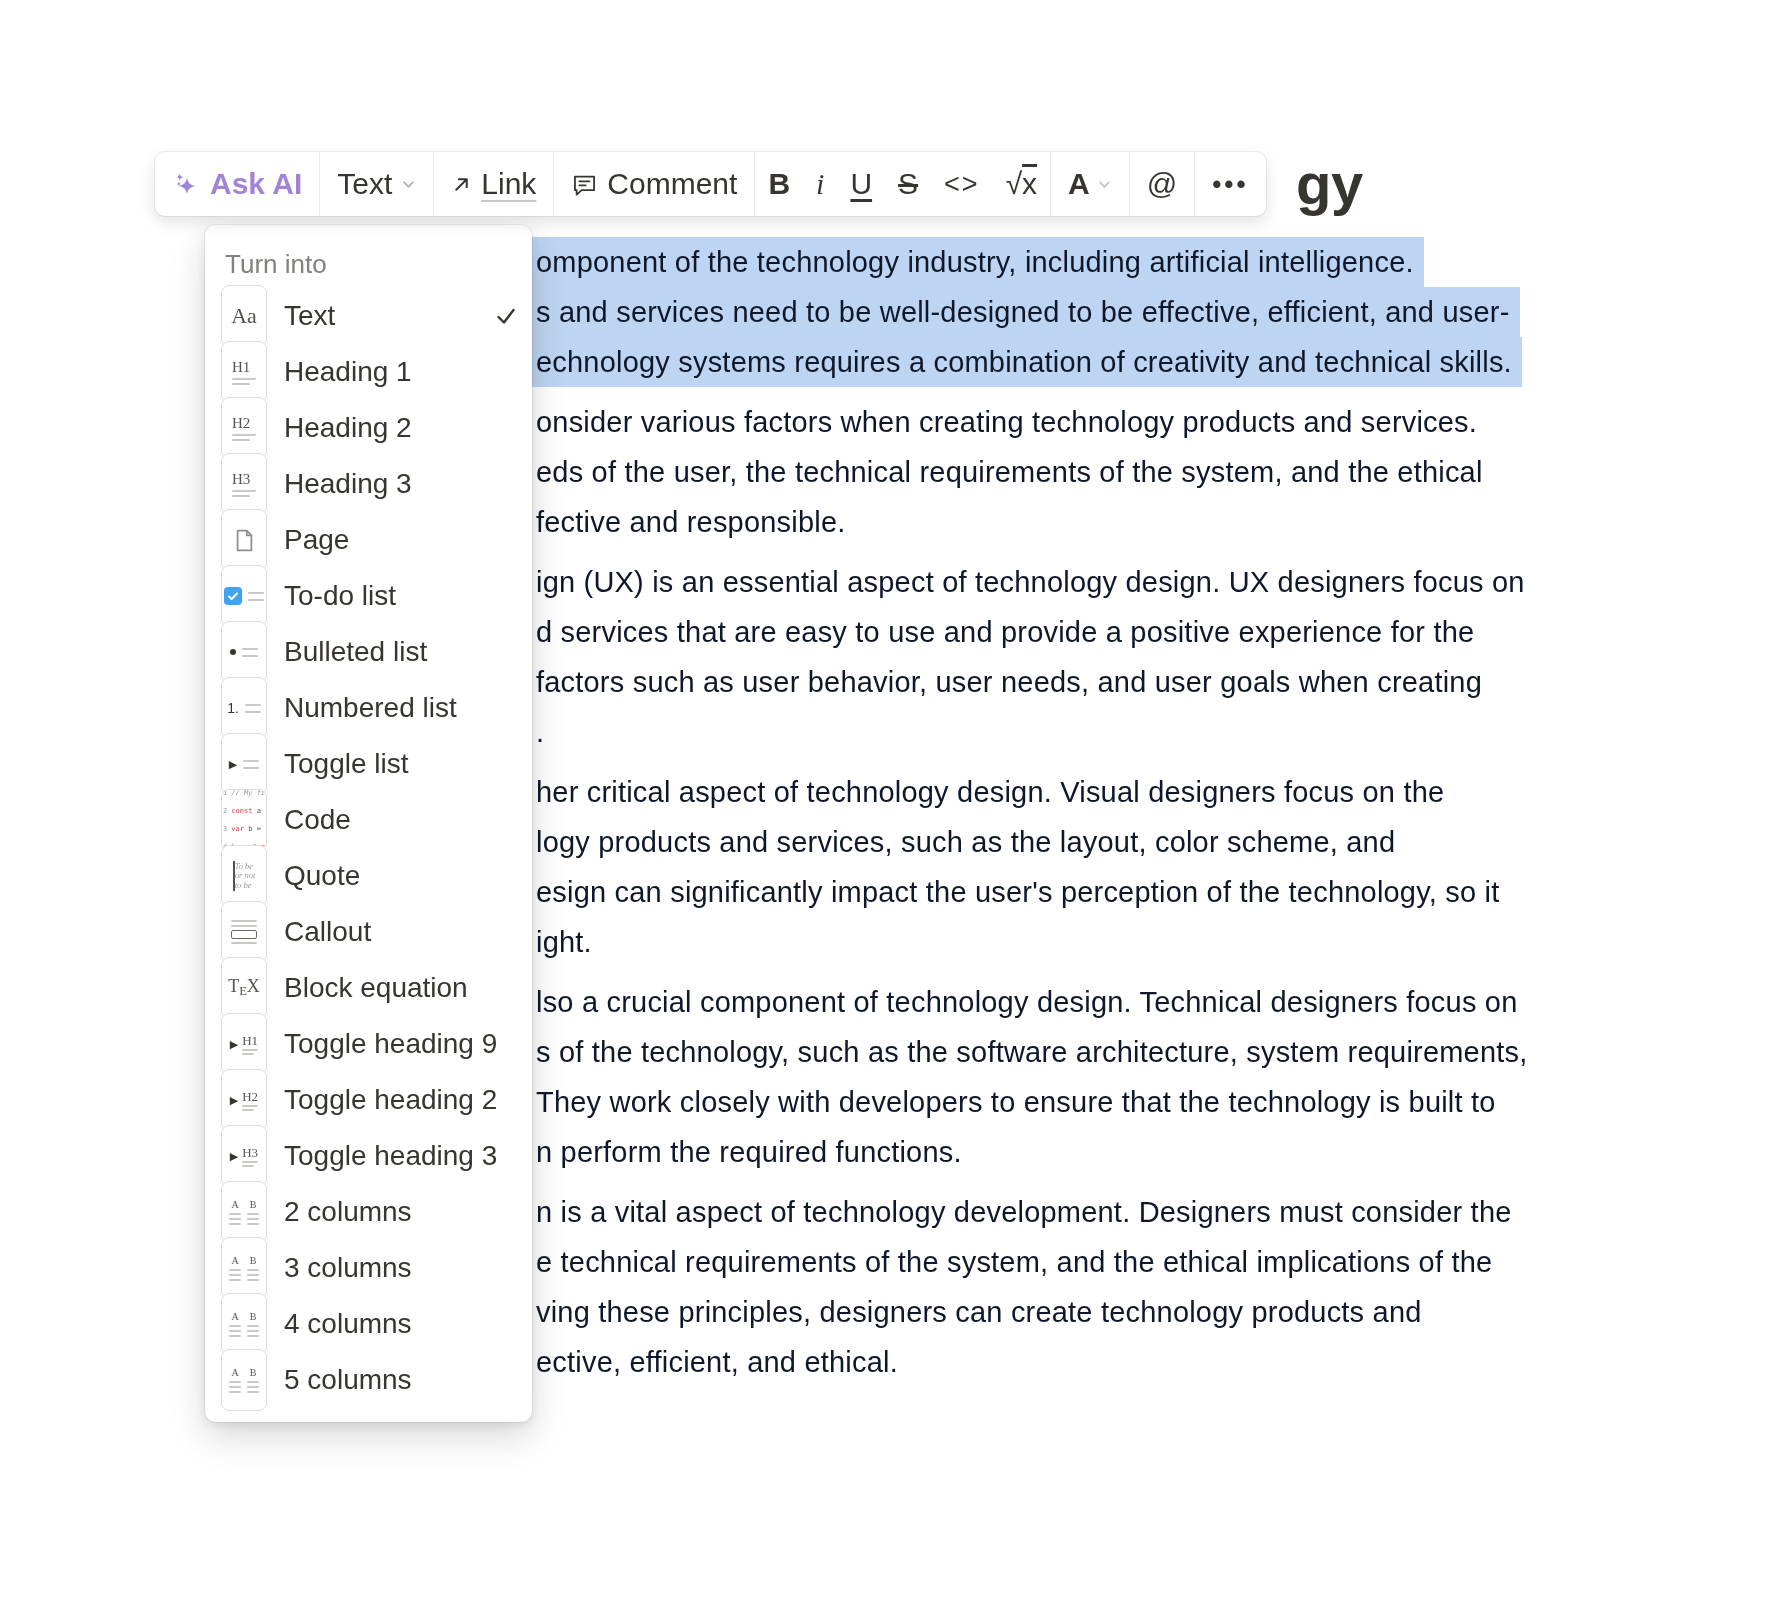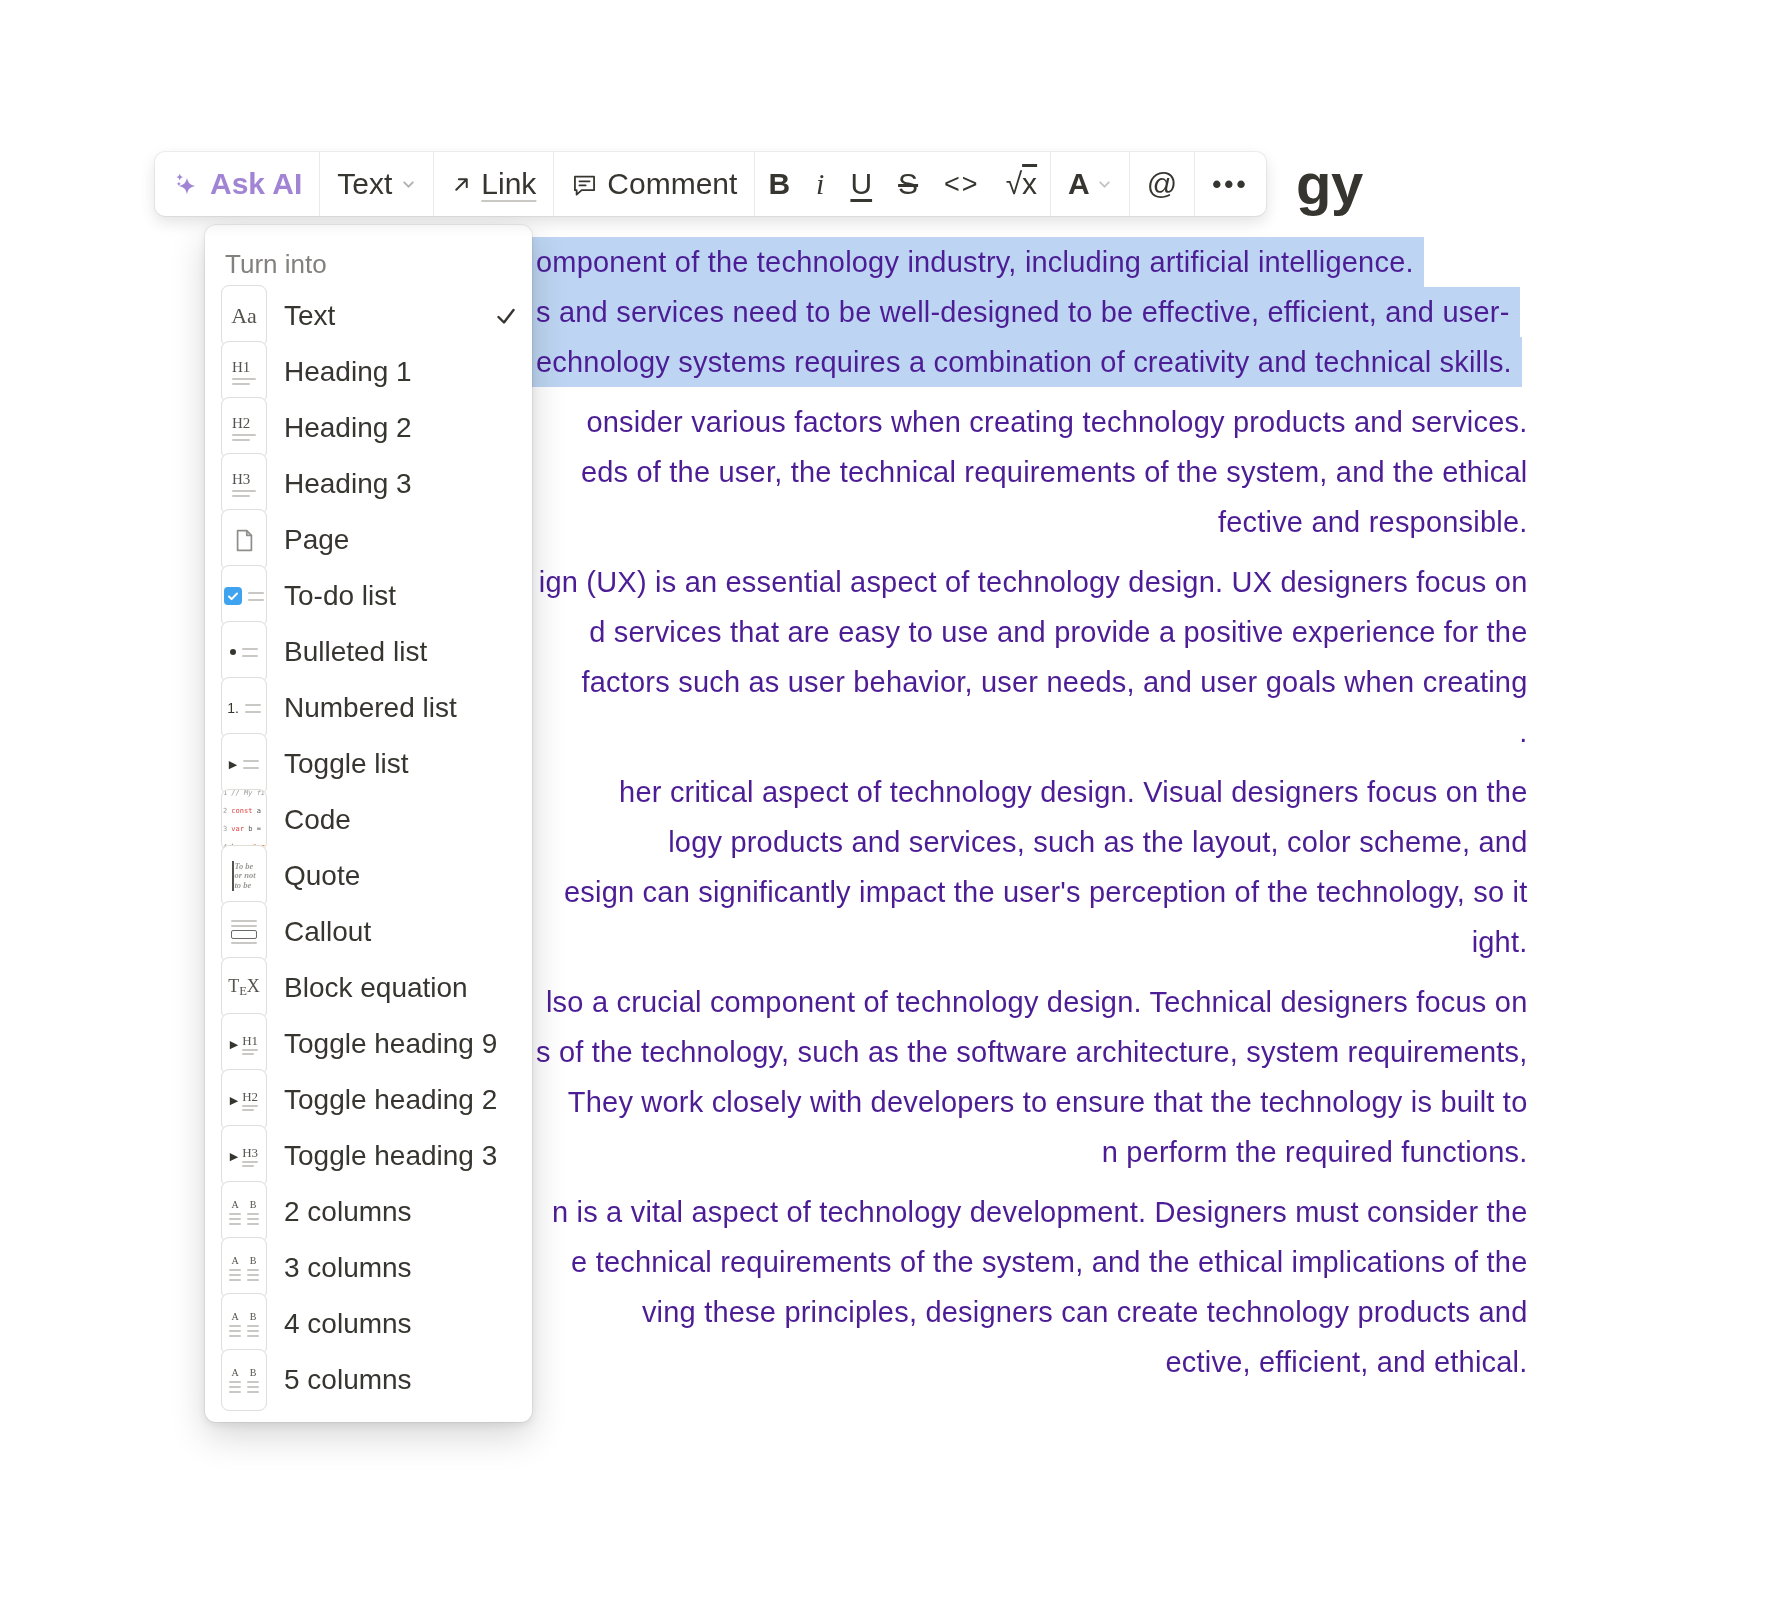--- a/index.html
+++ b/index.html
@@ -9,21 +9,21 @@
     font-family:"Liberation Sans",sans-serif;
     color:#37352f;
   }
   
   .doc-title{
     position:absolute;left:1296px;top:150px;z-index:2;
     font-size:58px;font-weight:700;letter-spacing:-0.5px;color:#37352f;
   }
   .textlayer{position:absolute;left:536px;top:237px;z-index:1;}
   .para{margin:0 0 10px 0;}
-  .line{white-space:nowrap;height:50px;line-height:50px;font-size:29px;letter-spacing:0.2px;color:#4c1d95;text-align:right;}
+  .line{white-space:nowrap;height:50px;line-height:50px;font-size:29px;letter-spacing:0.2px;color:#0f172a;}
   .line.hl{background:var(--sel);width:fit-content;padding-right:10px;box-shadow:-10px 0 0 var(--sel);}
   
   .toolbar{
     position:absolute;left:155px;top:152px;height:64px;z-index:30;
     background:#fff;border-radius:10px;
     box-shadow:0 0 0 1px rgba(15,15,15,0.06),0 6px 16px rgba(0,0,0,0.12);
     display:flex;align-items:stretch;white-space:nowrap;
   }
   .toolbar .sep{width:1px;background:#ebeae8;margin:0;}
   .titem{
@@ -67,21 +67,21 @@
   .dot{width:6px;height:6px;border-radius:50%;background:#37352f;}
   .tri{color:#37352f;font-size:11px;line-height:1;}
   .cb{width:18px;height:18px;border-radius:4px;background:#3fa3ef;display:flex;align-items:center;justify-content:center;}
   .num{font-size:14px;color:#37352f;}
   .codemini{display:flex;flex-direction:column;align-items:flex-start;gap:10px;
     font-family:"DejaVu Sans Mono",monospace;font-size:7px;line-height:8px;color:#55534e;white-space:nowrap;}
   .codemini .ln{color:#9b9a97;}
   .codemini .cmt{color:#9b9a97;font-style:italic;}
   .codemini .kw{color:#e03e3e;}
   .codemini .str{color:#d9730d;}
-  .quotemini{display:flex;gap:0;align-items:center;font-weight:bold;}
+  .quotemini{display:flex;gap:0;align-items:center;}
   .qbar{width:2px;height:30px;background:#55534e;}
   .qtxt{font-family:"Liberation Serif",serif;font-style:italic;font-size:8.5px;line-height:9.5px;color:#9b9a97;white-space:nowrap;}
   .calloutmini{display:flex;flex-direction:column;align-items:center;gap:3px;}
   .cobox{width:26px;height:9px;border:1.5px solid #6b6a66;border-radius:2px;box-sizing:border-box;}
   .texsub{font-size:0.7em;vertical-align:-0.25em;}
   .colsmini{display:flex;gap:6px;}
   .colcol{display:flex;flex-direction:column;align-items:center;gap:3px;}
   .colcol b{font-family:"Liberation Serif",serif;font-weight:400;font-size:10px;color:#55534e;line-height:10px;}
   .hsm{font-size:15px;line-height:15px;}
   .hxs{font-size:13px;line-height:13px;}

